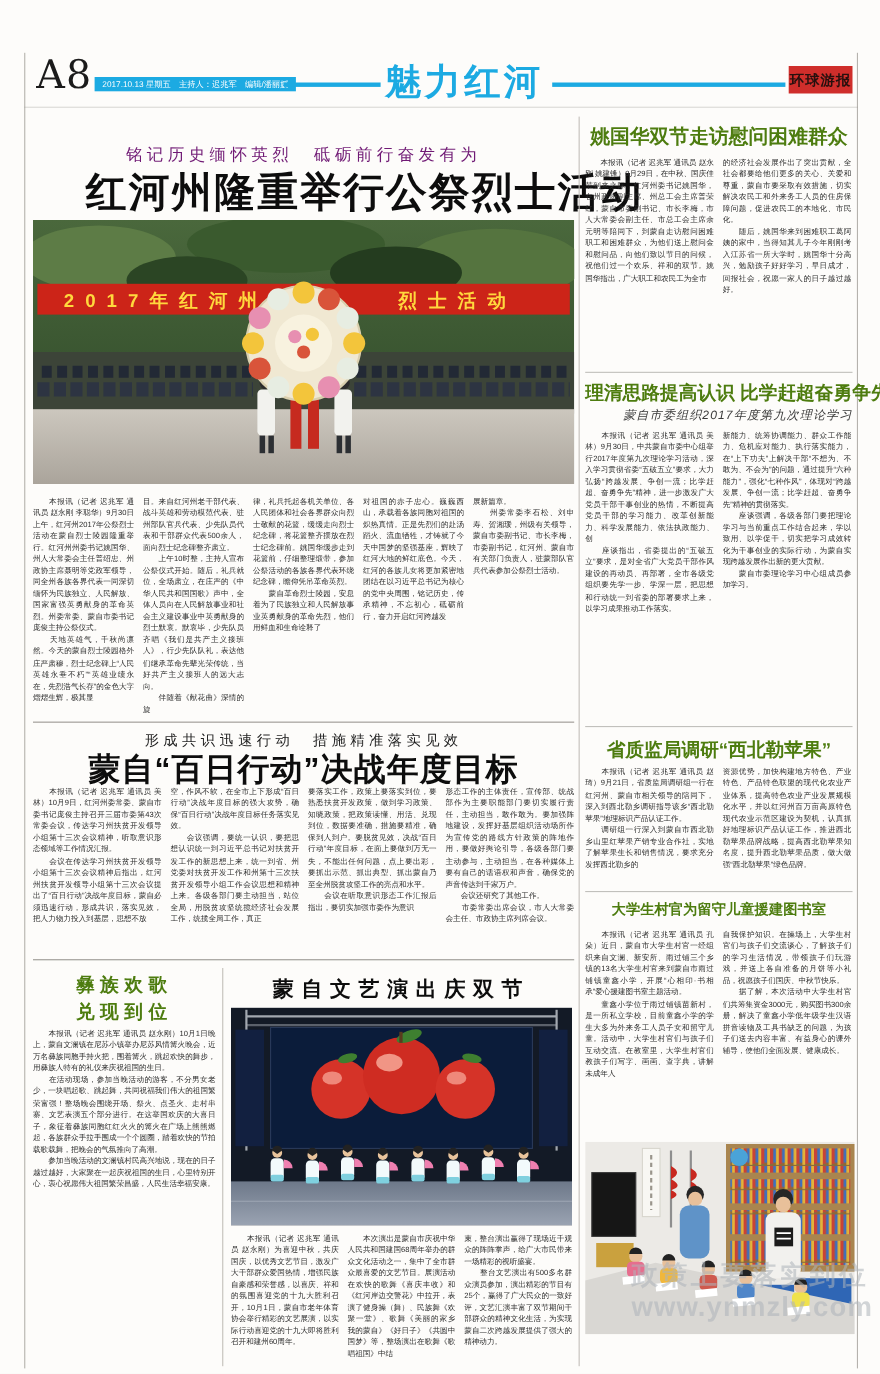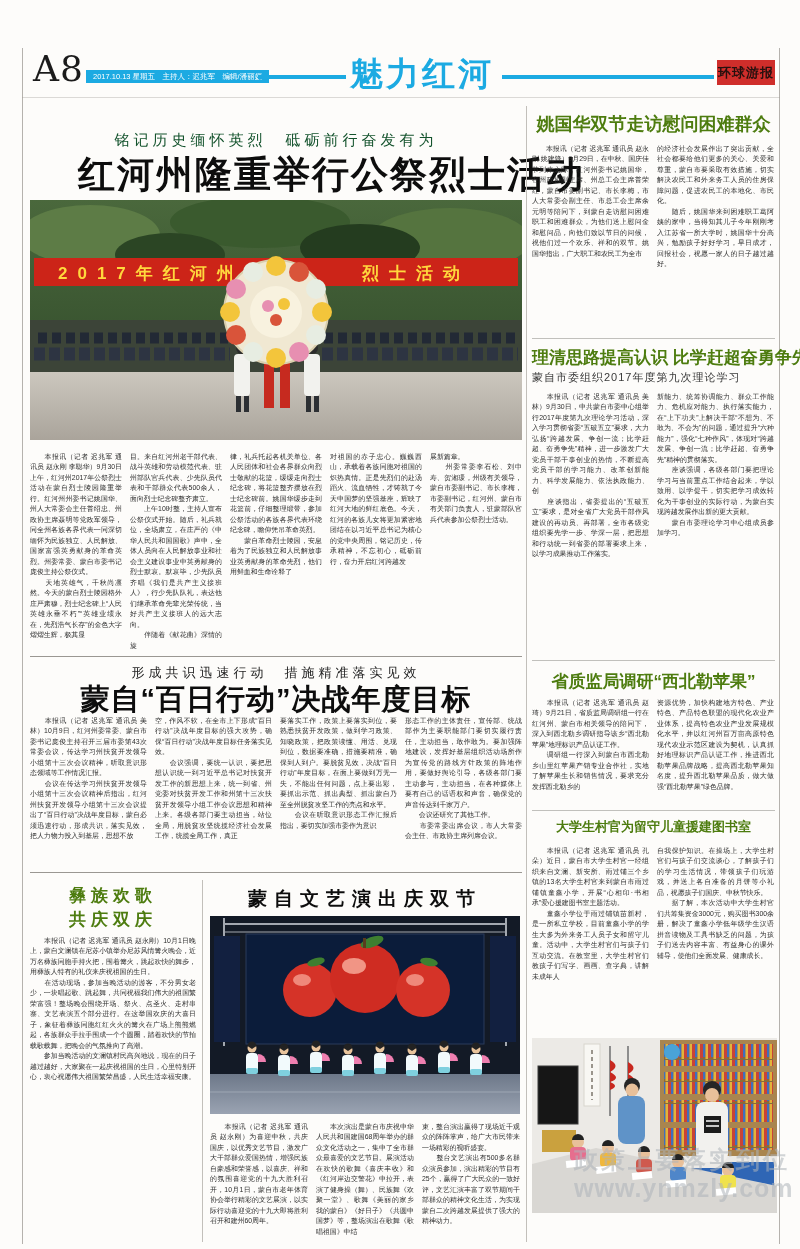--- a/index.html
+++ b/index.html
@@ -7,26 +7,26 @@
         font-family:"Liberation Sans","DejaVu Sans",sans-serif;color:#222;overflow:hidden;}
   .abs{position:absolute;}
   .edge{background:#b5b2ad;}
   .rule-h{background:#9a9792;height:1px;}
   .rule-v{background:#c2bfba;width:1px;}
   .pageno{font-family:"DejaVu Serif","Liberation Serif",serif;font-size:36px;color:#1b1b1b;letter-spacing:1px;}
   .datebar{background:#1caae2;color:#fff;font-size:7.5px;line-height:13px;padding:0 7px;white-space:nowrap;}
   .cyanline{background:#1caae2;height:4px;}
   .sectiontitle{font-size:33px;font-weight:bold;color:#1caae2;letter-spacing:3px;text-shadow:0 0 1px #fff;}
   .masthead{background:#cf2e2b;color:#26100e;font-size:13px;font-weight:bold;text-align:center;line-height:25px;letter-spacing:1px;}
-  .kicker{font-size:15px;letter-spacing:4px;text-align:center;color:#14532d;white-space:nowrap;}
+  .kicker{font-size:15px;letter-spacing:4px;text-align:center;color:#701a75;white-space:nowrap;}
   .headline-xl{font-size:37px;font-weight:bold;letter-spacing:2px;text-align:center;color:#0d0d0d;white-space:nowrap;margin-left:48px;}
   .headline-l{font-size:29px;font-weight:bold;letter-spacing:1px;text-align:center;color:#0d0d0d;white-space:nowrap;}
   .headline-m{font-size:17px;font-weight:bold;text-align:center;color:#4d7c0f;white-space:nowrap;}
   .headline-sp{font-size:19px;font-weight:bold;letter-spacing:7px;text-align:center;color:#0d0d0d;white-space:nowrap;}
-  .subhead{font-size:11px;text-align:left;color:#3a3a3a;letter-spacing:1px;}
+  .subhead{font-size:11px;text-align:right;color:#3a3a3a;letter-spacing:1px;font-style:italic;}
   .kicker-s{font-size:13px;letter-spacing:4px;text-align:center;color:#1f1f1f;white-space:nowrap;}
   .cols{display:flex;gap:8px;}
   .col{font-size:6.9px;line-height:1.52;text-align:justify;color:#2c2c2c;white-space:pre-wrap;
        overflow:hidden;word-break:break-all;}
   .photo{display:block;}
   .wm{font-weight:bold;color:#aeb4ba;opacity:.55;text-align:left;line-height:1.15;pointer-events:none;}
   .wm .l1{font-size:24px;letter-spacing:3px;}
   .wm .l2{font-size:25px;letter-spacing:1px;}
 </style>
 </head>
@@ -137,21 +137,21 @@
     <div class="col" style="width:117px;height:150px;">形态工作的主体责任，宣传部、统战部作为主要职能部门要切实履行责任，主动担当，敢作敢为。要加强阵地建设，发挥好基层组织活动场所作为宣传党的路线方针政策的阵地作用，要做好舆论引导，各级各部门要主动参与，主动担当，在各种媒体上要有自己的话语权和声音，确保党的声音传达到千家万户。
 　　会议还研究了其他工作。
 　　市委常委出席会议，市人大常委会主任、市政协主席列席会议。</div>
   </div>
 
   <div class="abs rule-h" style="left:30px;top:872px;width:492px;"></div>
   <div class="abs rule-v" style="left:202px;top:880px;height:362px;"></div>
 
   <div class="abs headline-m" style="left:30px;top:884px;width:166px;line-height:1.4;letter-spacing:5px;">
     <div>彝族欢歌</div>
-    <div>共庆双庆</div>
+    <div>兑现到位</div>
   </div>
   <div class="abs col" style="left:30px;top:936px;width:166px;height:306px;">　　本报讯（记者 迟兆军 通讯员 赵永刚）10月1日晚上，蒙自文澜镇在尼苏小镇举办尼苏风情篝火晚会，近万名彝族同胞手持火把，围着篝火，跳起欢快的舞步，用彝族人特有的礼仪来庆祝祖国的生日。
 　　在活动现场，参加当晚活动的游客，不分男女老少，一块唱起歌、跳起舞，共同祝福我们伟大的祖国繁荣富强！整场晚会围绕开场、祭火、点圣火、走村串寨、文艺表演五个部分进行。在这举国欢庆的大喜日子，象征着彝族同胞红红火火的篝火在广场上熊熊燃起，各族群众手拉手围成一个个圆圈，踏着欢快的节拍载歌载舞，把晚会的气氛推向了高潮。
 　　参加当晚活动的文澜镇村民高兴地说，现在的日子越过越好，大家聚在一起庆祝祖国的生日，心里特别开心，衷心祝愿伟大祖国繁荣昌盛，人民生活幸福安康。</div>
 
   <div class="abs headline-sp" style="left:210px;top:886px;width:310px;">蒙自文艺演出庆双节</div>
 
   <svg class="abs photo" style="left:210px;top:916px;" width="310" height="198" viewBox="0 0 310 198">
     <defs>
       <linearGradient id="floor" x1="0" y1="0" x2="0" y2="1">

